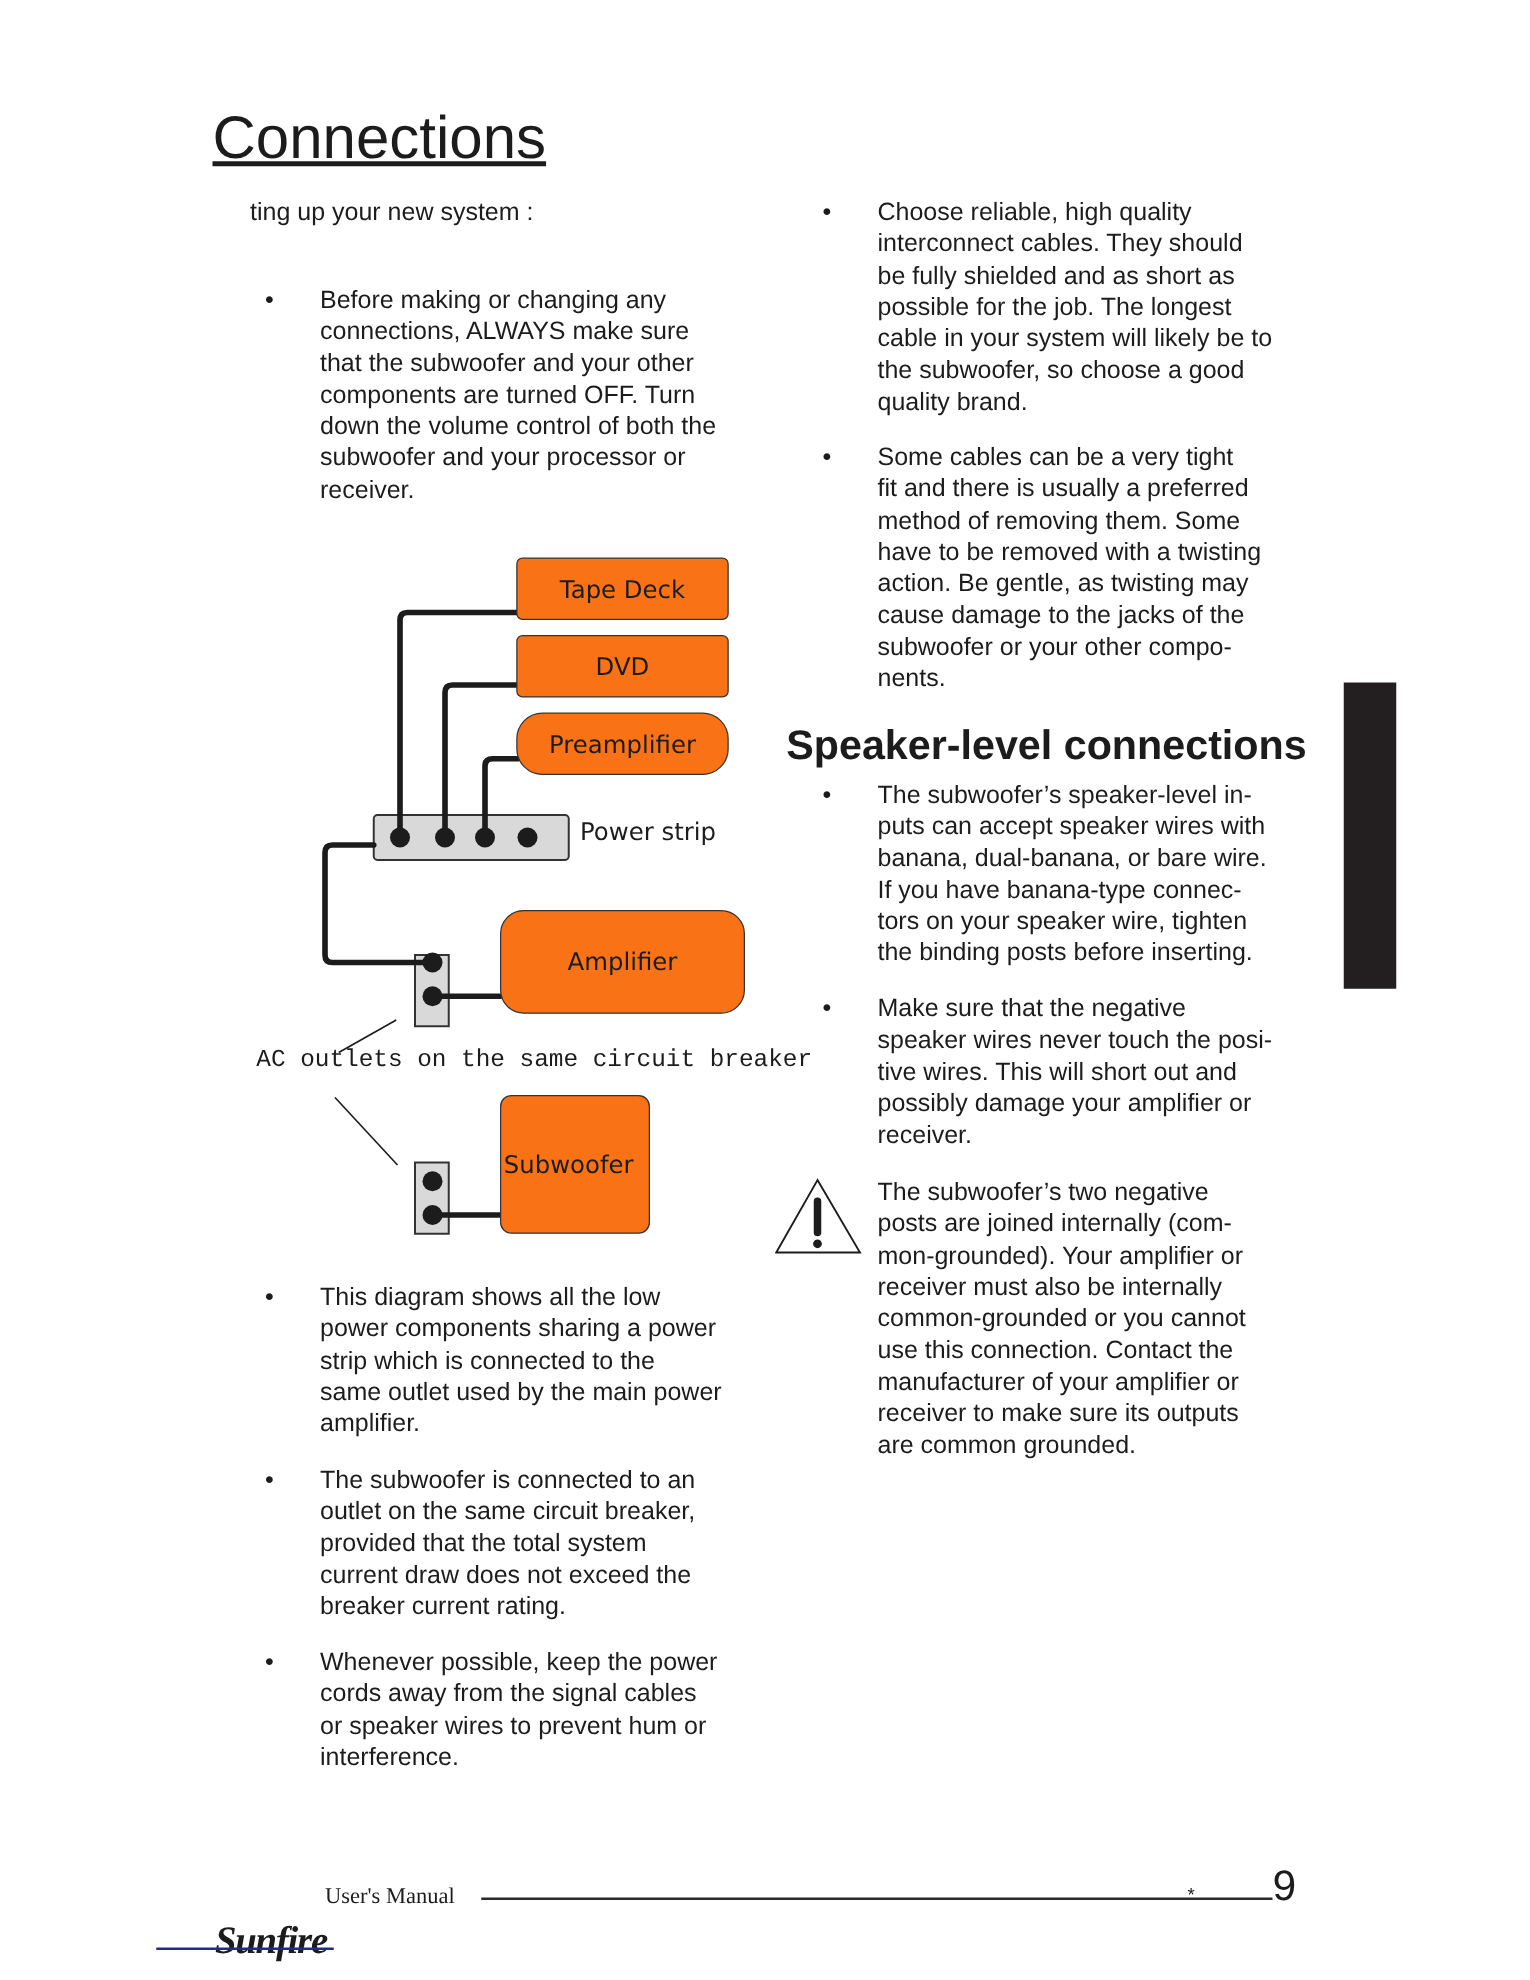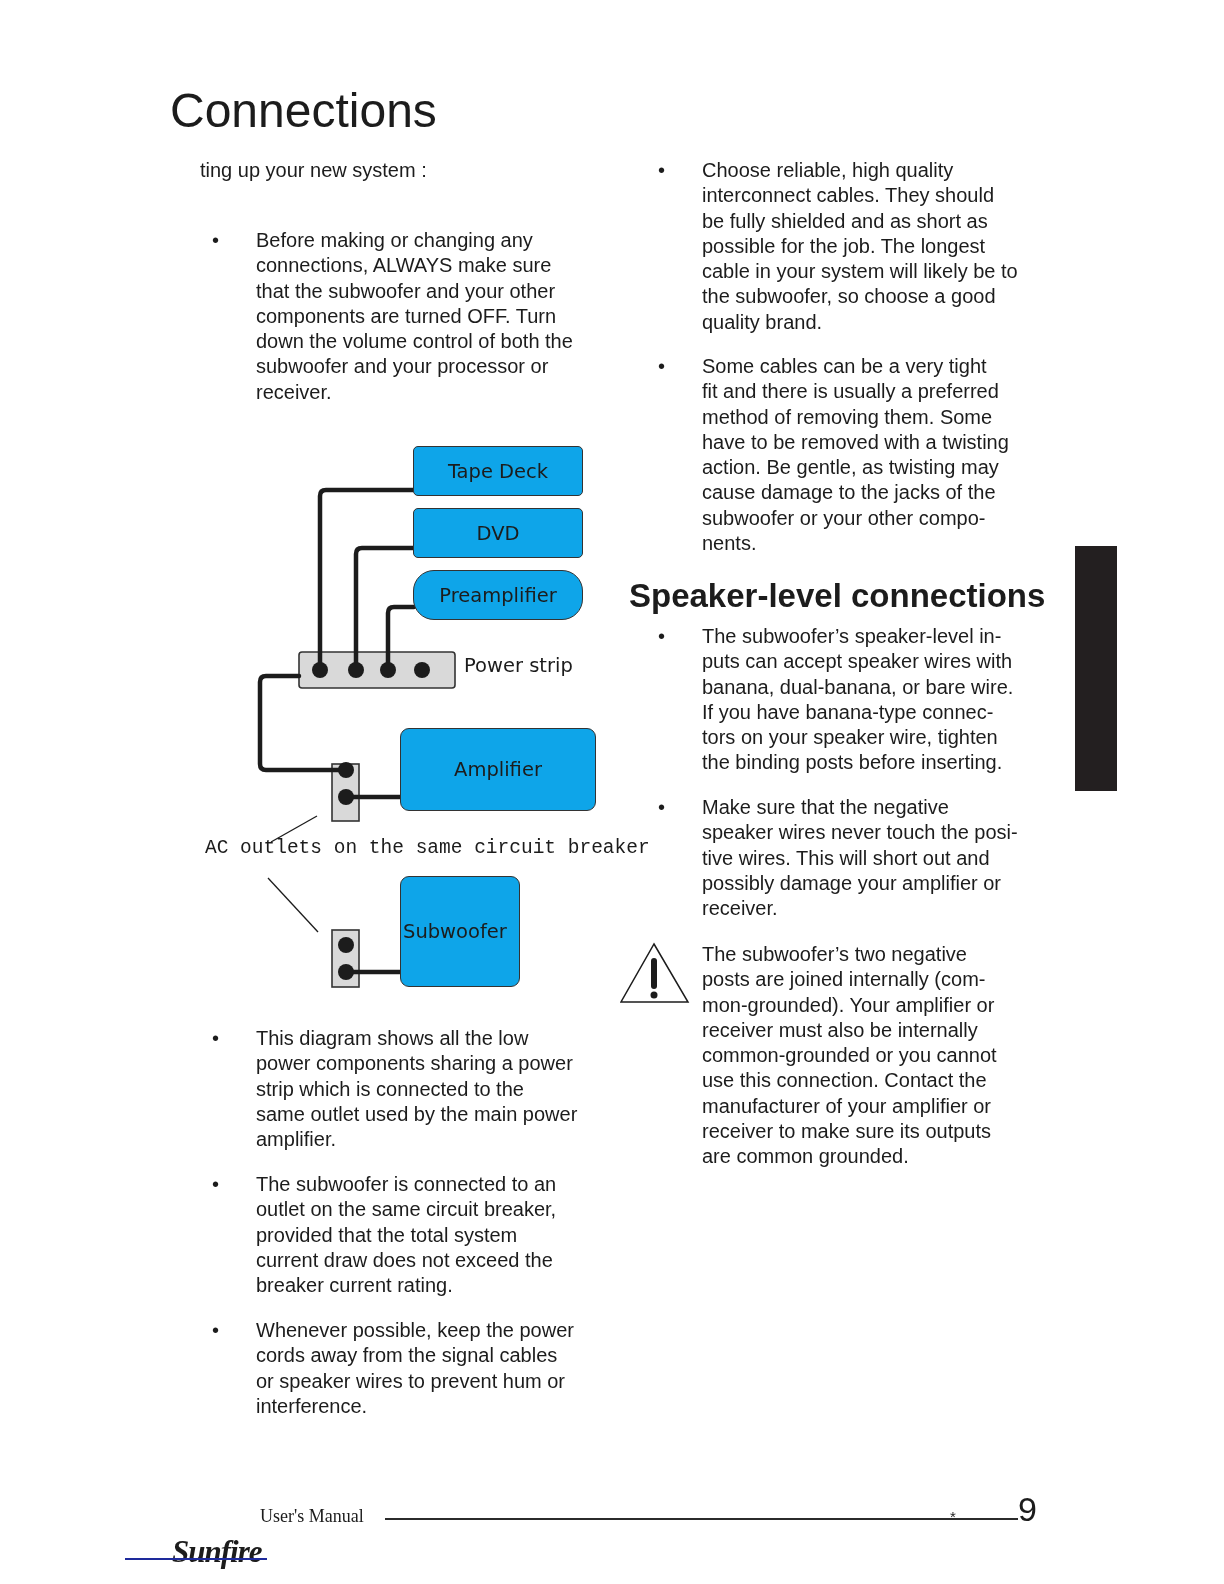--- a/index.html
+++ b/index.html
@@ -1,28 +1,28 @@
 <!DOCTYPE html>
 <html><head>
 <meta charset="utf-8">
 <style>
   html, body { margin: 0; padding: 0; background: #ffffff; }
   body { width: 1224px; height: 1584px; position: relative; overflow: hidden;
          font-family: "Liberation Sans", sans-serif; color: #1c1c1c; }
   .abs { position: absolute; }
-  .title { left: 170px; top: 82px; font-size: 48px; font-weight: normal; letter-spacing: 0px; margin: 0; line-height: 58px; }
+  .title { left: 170px; top: 82px; font-size: 48px; font-weight: normal; letter-spacing: 0px; margin: 0; line-height: 58px; text-decoration: underline; }
   .section-title { left: 629px; top: 575px; font-size: 33px; font-weight: bold; margin: 0; line-height: 42px; }
   .para { font-size: 20px; line-height: 25.3px; margin: 0; }
   .bullet { position: absolute; font-size: 20px; line-height: 25.3px; }
   .bullet .dot { position: absolute; left: 0; top: 0; width: 12px; }
   .bullet .txt { position: absolute; left: 44px; top: 0; white-space: pre-line; }
   .lcol .bullet .txt { width: 360px; }
   .rcol .bullet .txt { width: 350px; }
   .diag-label { font-family: "DejaVu Sans", sans-serif; font-size: 19.5px; color: #1c1c1c; }
-  .box { position: absolute; border: 1.6px solid #333; border-radius: 5px; background: #0ea5e9;
+  .box { position: absolute; border: 1.6px solid #333; border-radius: 5px; background: #f97316;
          display: flex; align-items: center; justify-content: center; box-sizing: border-box; }
   .tab-marker { left: 1075px; top: 546px; width: 42px; height: 245px; background: #231f20; }
   .footer-brand { left: 172px; top: 1494px; font-family: "Liberation Serif", serif; font-style: italic; font-size: 31px; font-weight: bold; letter-spacing: -1px; margin-top: 40px; }
   .footer-manual { left: 260px; top: 1506px; font-family: "Liberation Serif", serif; font-size: 18px; }
   .footer-rule { left: 385px; top: 1518px; width: 633px; height: 2px; background: #2b2b2b; }
   .footer-star { left: 950px; top: 1508px; font-size: 15px; }
   .page-num { left: 1018px; top: 1490px; font-size: 34px; }
   .blue-rule { left: 125px; top: 1558px; width: 142px; height: 2px; background: #1e2a9c; }
   .warn-icon { left: 620px; top: 942px; }
 </style>
@@ -114,21 +114,21 @@
   <div class="box" style="left:413px; top:446px; width:170px; height:50px;">
     <span class="diag-label">Tape Deck</span>
   </div>
   <div class="box" style="left:413px; top:508px; width:170px; height:50px;">
     <span class="diag-label">DVD</span>
   </div>
   <div class="box" style="left:413px; top:570px; width:170px; height:50px;border-radius:21px;">
     <span class="diag-label">Preamplifier</span>
   </div>
   <span class="abs diag-label" style="left:464px; top:654px;">Power strip</span>
-  <div class="box" style="left:400px; top:728px; width:196px; height:83px; border-radius:9px;">
+  <div class="box" style="left:400px; top:728px; width:196px; height:83px; border-radius:19px;">
     <span class="diag-label">Amplifier</span>
   </div>
   <span class="abs diag-label" style="left:205px; top:837px;font-family:Liberation Mono, monospace;">AC outlets on the same circuit breaker</span>
   <div class="box" style="left:400px; top:876px; width:120px; height:111px; border-radius:9px; justify-content:flex-start; padding-left:2px;">
     <span class="diag-label">Subwoofer</span>
   </div>
 </div>
 
 <div class="rcol">
   <div class="bullet" style="left:658px; top:158px;">

